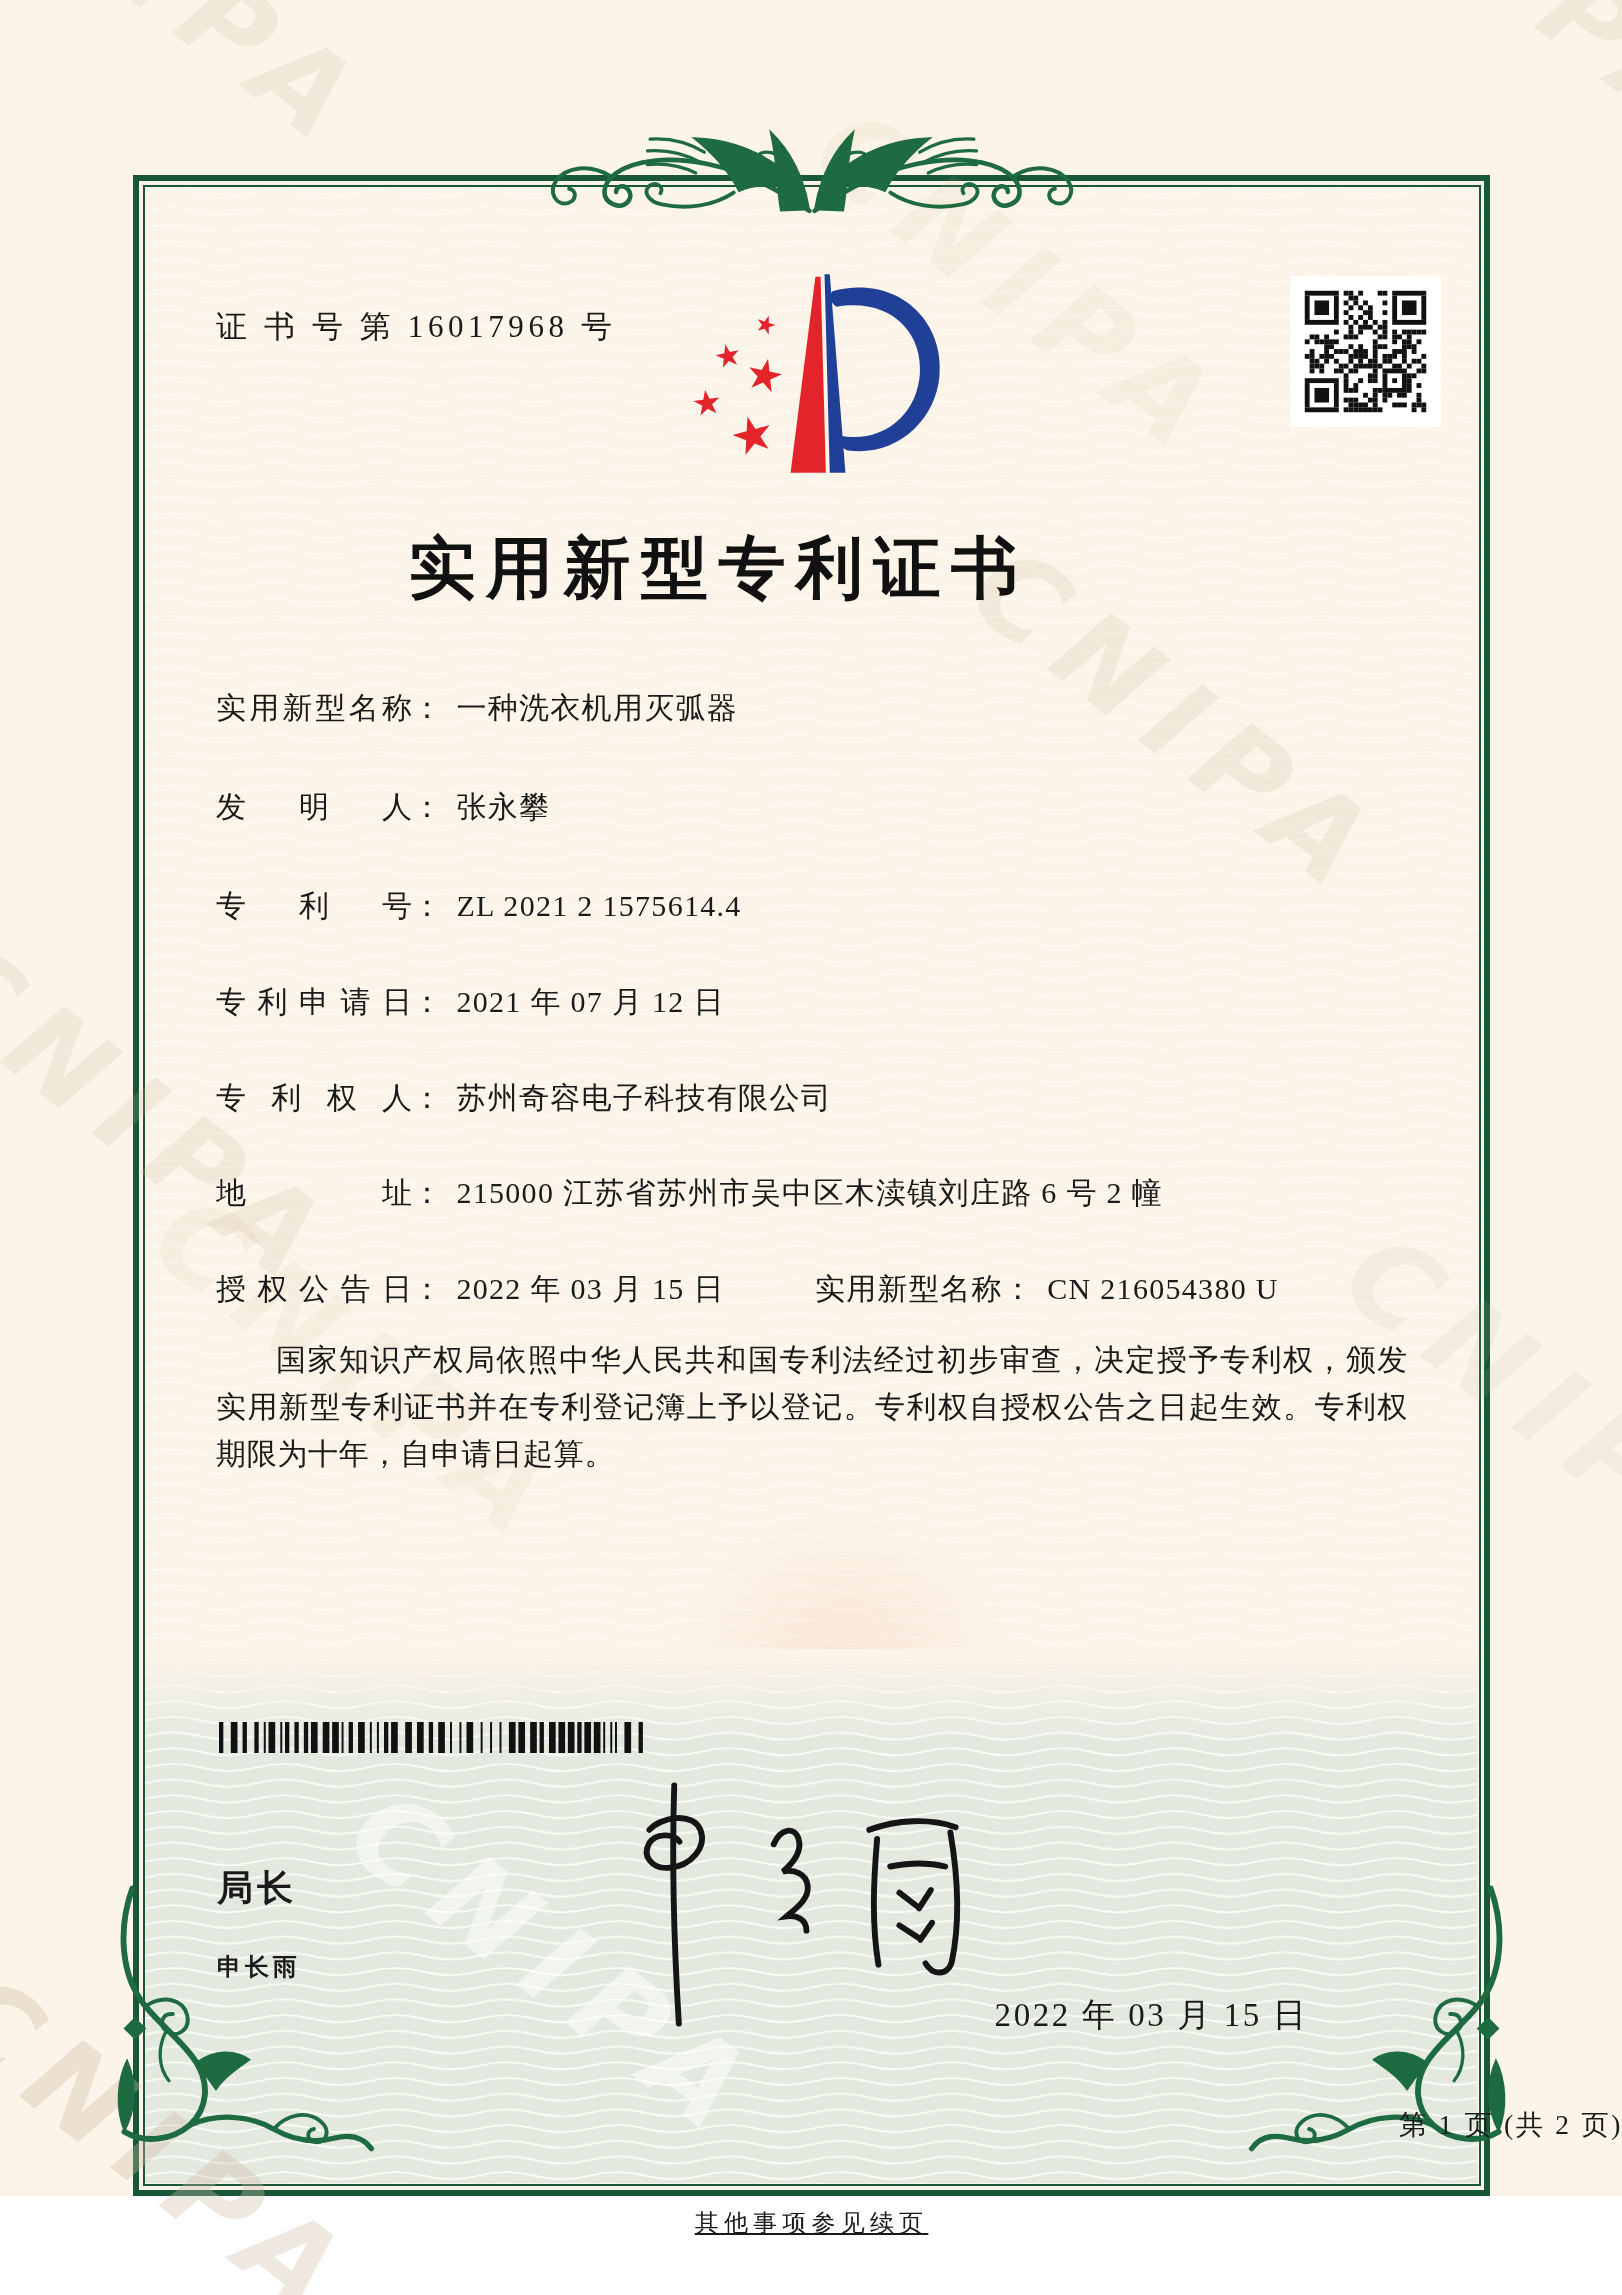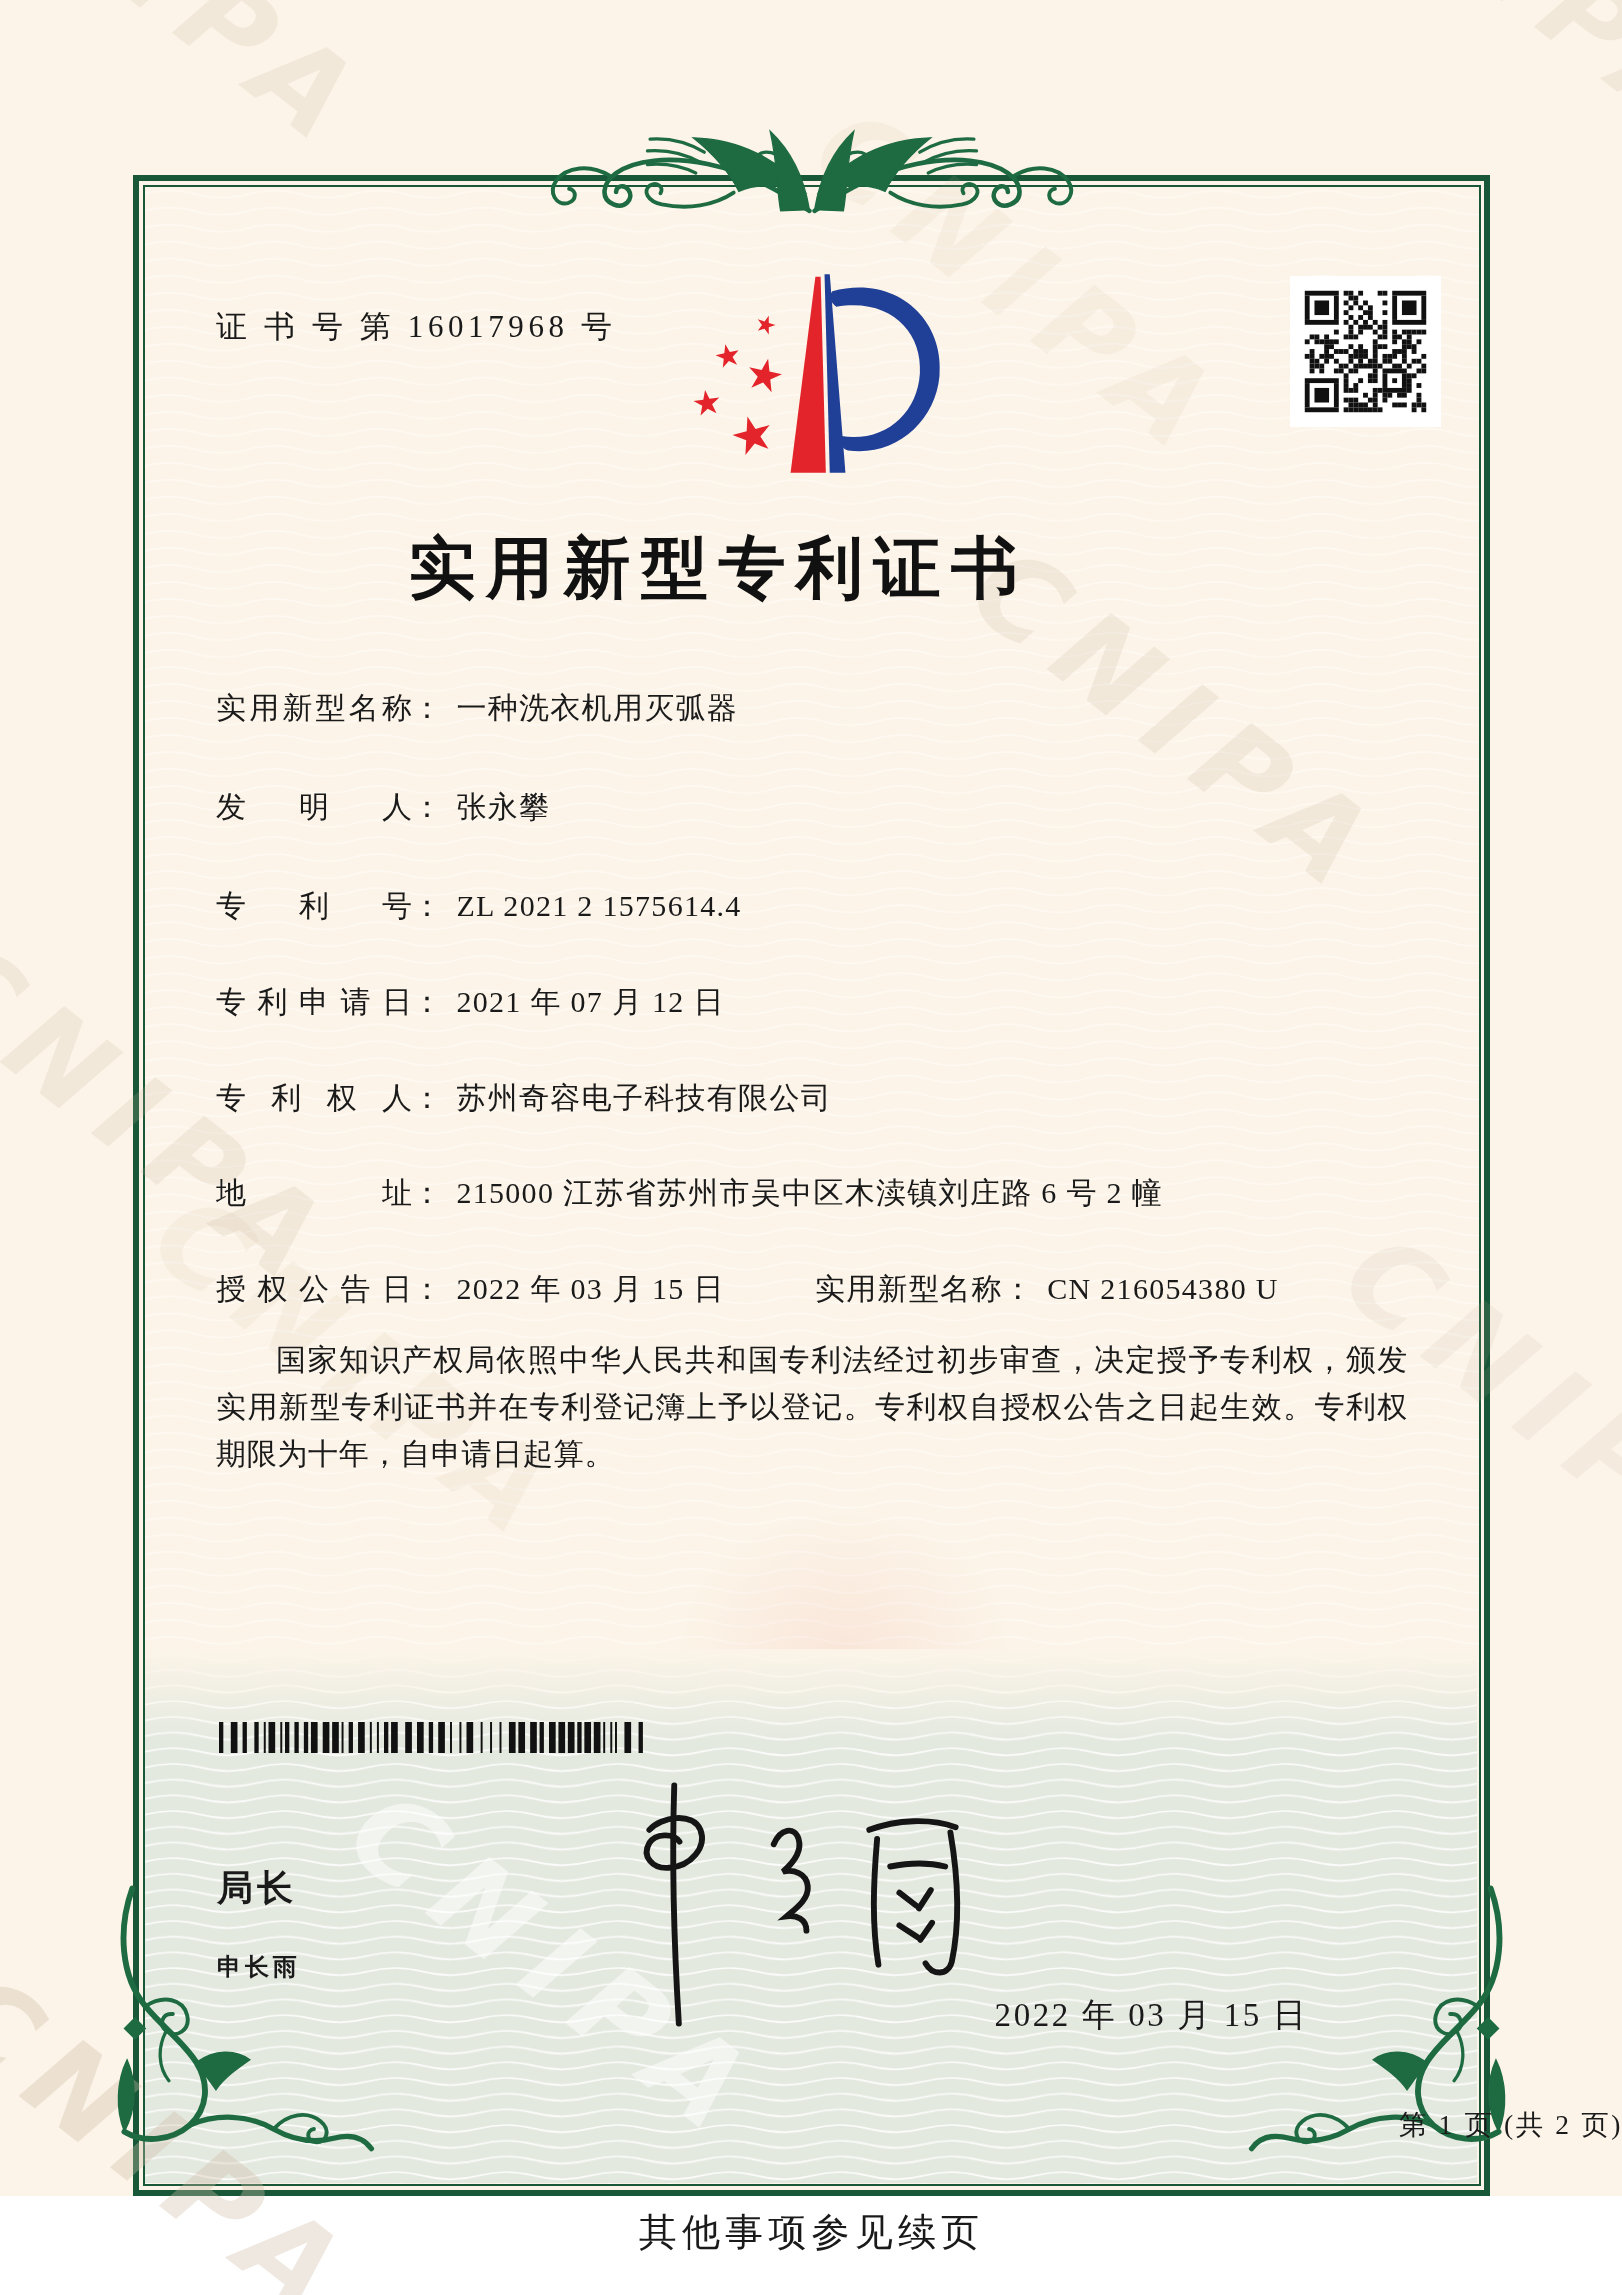--- a/index.html
+++ b/index.html
@@ -59,21 +59,21 @@
   .sig-name{position:absolute;left:217px;top:1951px;font-size:24px;font-weight:bold;
             font-family:"DejaVu Sans","Liberation Sans",sans-serif;letter-spacing:3.9px;}
   .sig-script{position:absolute;left:563px;top:1767px;width:445px;height:288px;}
   .issue-date{position:absolute;left:955px;top:1993px;width:393px;text-align:center;
               font-size:33px;letter-spacing:2.6px;}
 
   
   .page-num{position:absolute;left:0;top:2107px;width:1623px;text-align:right;
             font-size:27.5px;letter-spacing:2.6px;}
   .cont-note{position:absolute;left:0;top:2207px;width:1623px;text-align:center;
-             font-size:38px;letter-spacing:5.2px;background:transparent;}
+             font-size:24px;letter-spacing:5.2px;background:transparent;text-decoration:underline;}
 
   
   .orn{position:absolute;pointer-events:none;}
   .orn-top{left:537px;top:113px;width:550px;height:111px;}
   .orn-bl{left:97px;top:1883px;width:281px;height:283px;}
   .orn-br{left:1245px;top:1883px;width:281px;height:283px;transform:scaleX(-1);}
 </style>
 </head>
 <body>
 

